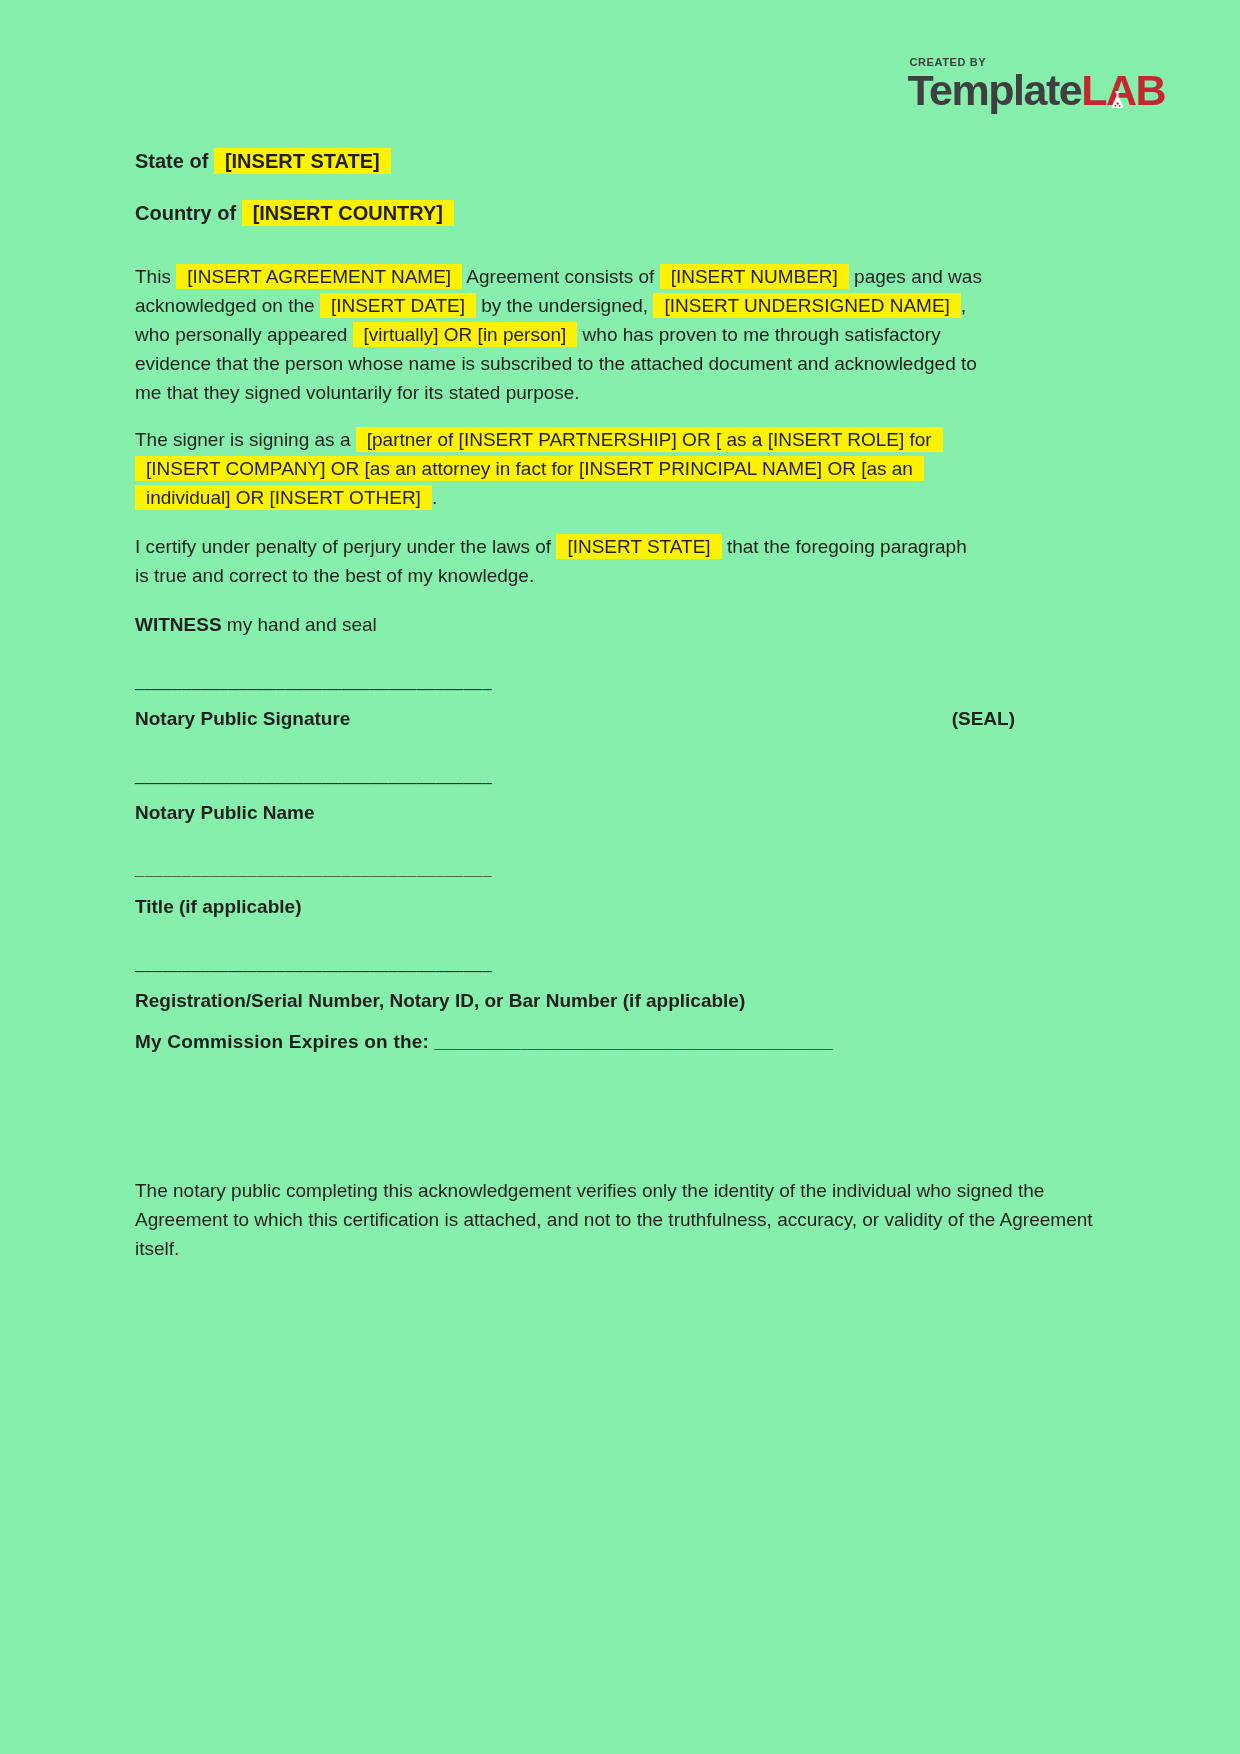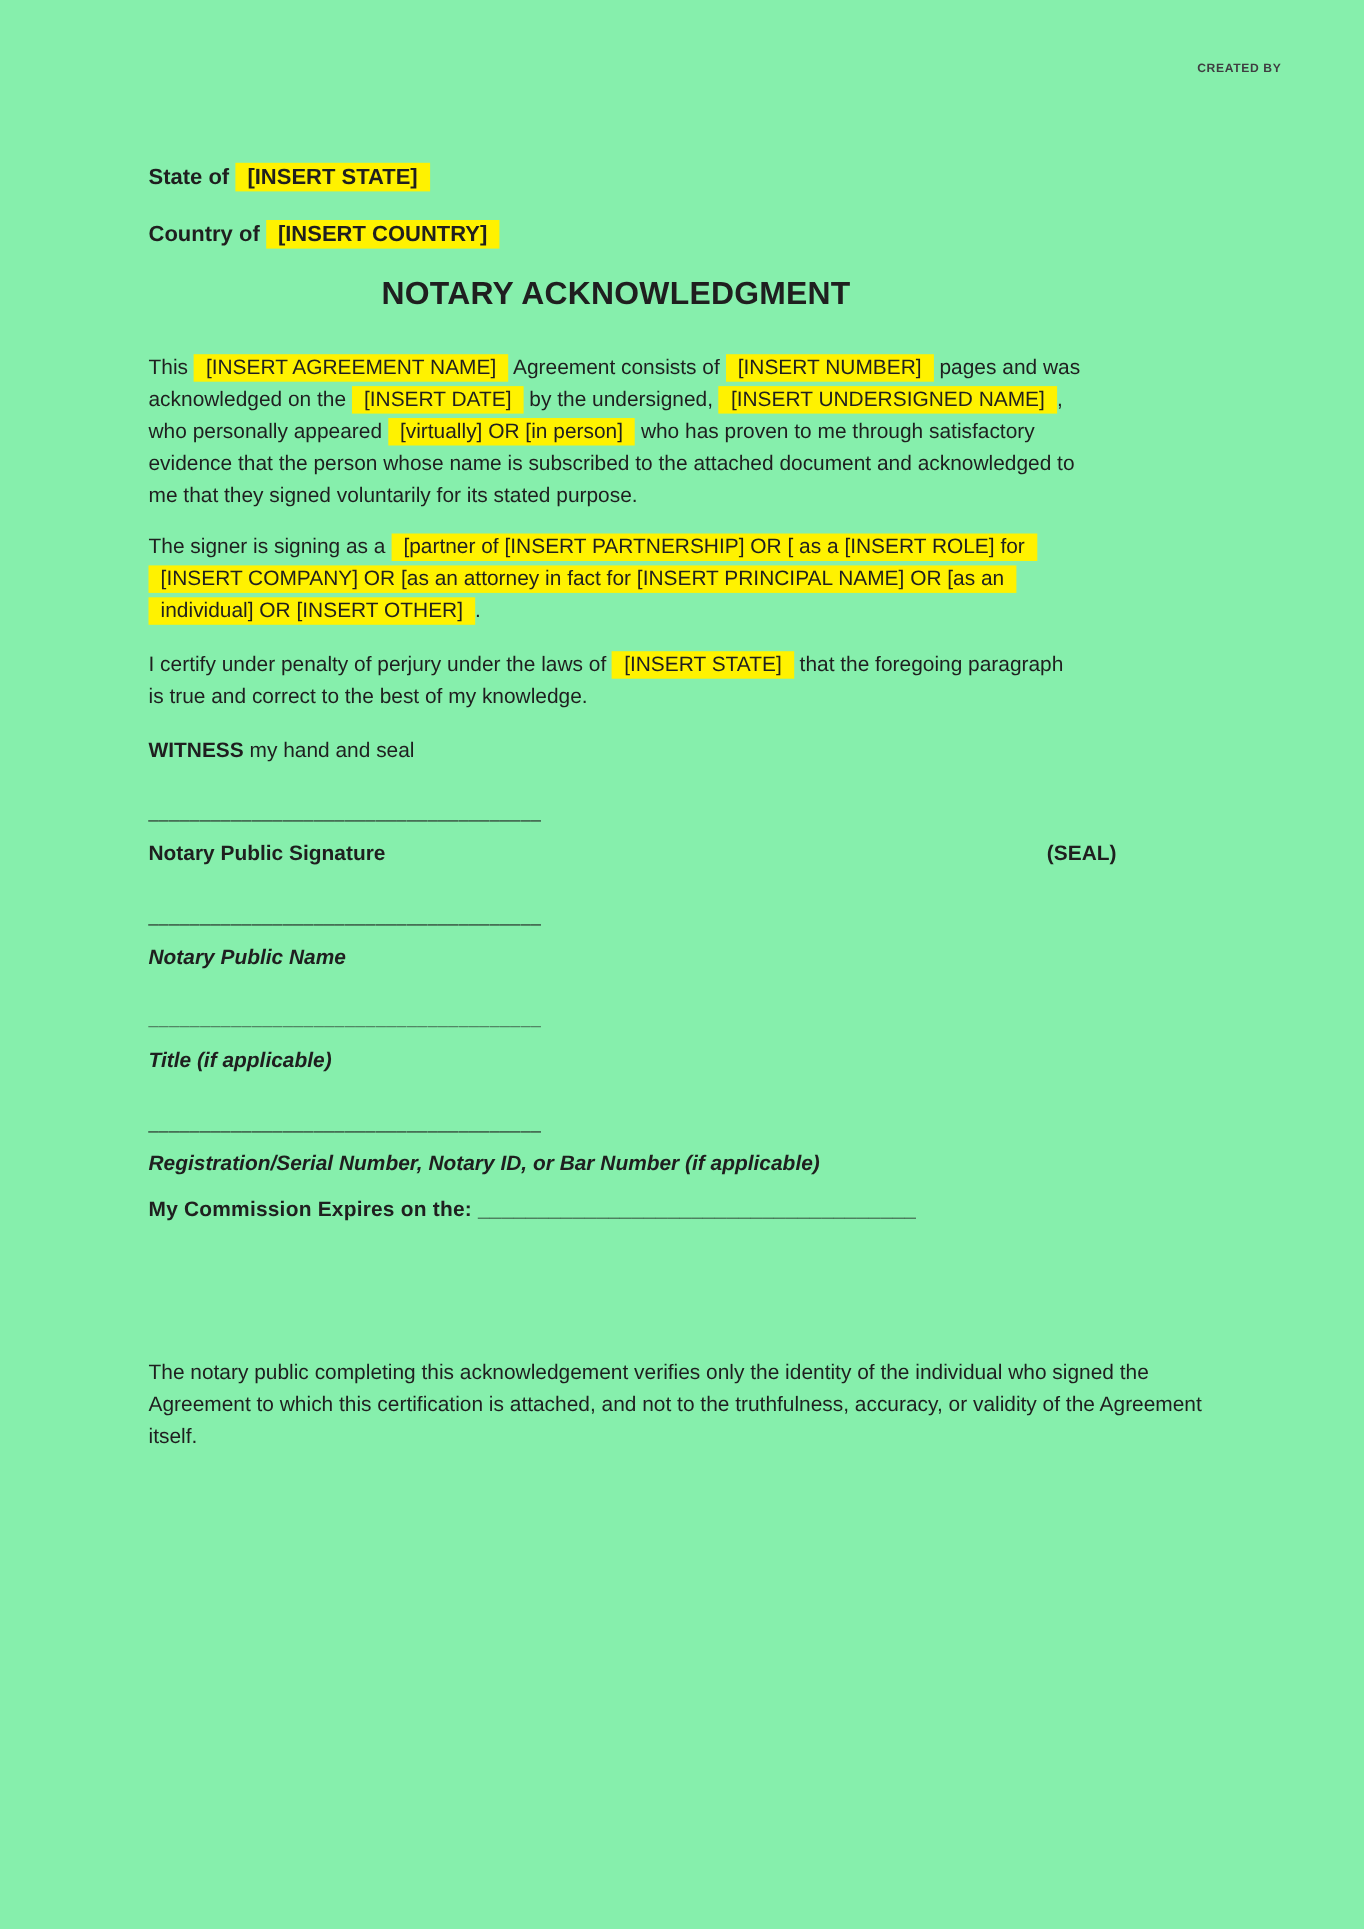--- a/index.html
+++ b/index.html
@@ -43,40 +43,45 @@
   .hl{background:var(--hl);padding:2px 11px;box-decoration-break:clone;-webkit-box-decoration-break:clone;}
   .b{font-weight:bold;}
   
   .sig-line{margin-top:28px;font-size:16px;line-height:29px;letter-spacing:.5px;}
   .sig-line.bold-line{font-weight:bold;}
   .sig-label-row{
     margin-top:8px;width:880px;display:flex;
     justify-content:space-between;align-items:flex-start;
     font-size:19px;line-height:29px;font-weight:bold;
   }
-  .sig-label{font-size:19px;line-height:29px;font-weight:bold;margin-top:8px;font-style:italic;}
+  .sig-label{font-size:19px;line-height:29px;font-weight:bold;margin-top:8px;}
   .commission{margin-top:12px;font-size:19px;line-height:29px;font-weight:bold;letter-spacing:.2px;}
   
   .footer{margin-top:120px;width:960px;font-size:19px;line-height:29px;}
 </style>
 </head>
 <body>
 
 <div class="page">
 
   <div class="logo">
     <div class="created-by">CREATED BY</div>
+    <div class="brand"><span class="brand-dark">Template</span><span class="brand-red"><span>LAB</span><svg class="flask-icon" width="15" height="19" viewBox="0 0 15 19">
+        <path d="M5.6 1 h3.8 v2 h-0.9 v3.6 l4.6 9.3 a1.4 1.4 0 0 1 -1.25 2 h-8.7 a1.4 1.4 0 0 1 -1.25 -2 l4.6 -9.3 v-3.6 h-0.9 z" fill="#ffffff"></path>
+        <circle cx="7.6" cy="13.6" r="1.2" fill="#c6262e"></circle>
+        <circle cx="5.4" cy="15.6" r="0.9" fill="#c6262e"></circle>
+        <circle cx="9.6" cy="15.9" r="0.9" fill="#c6262e"></circle>
+      </svg></span></div>
   </div>
 
   <div class="content">
 
     <div class="hdr-line"><span>State of </span><span class="hl">[INSERT STATE]</span></div>
     <div class="hdr-line"><span>Country of </span><span class="hl">[INSERT COUNTRY]</span></div>
 
-    <div class="title">NOTARY ACKNOWLEDGMENT</div>
 
     <div class="para p1"><span>This </span><span class="hl">[INSERT AGREEMENT NAME]</span><span> Agreement consists of </span><span class="hl">[INSERT NUMBER]</span><span> pages and was acknowledged on the </span><span class="hl">[INSERT DATE]</span><span> by the undersigned, </span><span class="hl">[INSERT UNDERSIGNED NAME]</span><span>, who personally appeared </span><span class="hl">[virtually] OR [in person]</span><span> who has proven to me through satisfactory evidence that the person whose name is subscribed to the attached document and acknowledged to me that they signed voluntarily for its stated purpose.</span></div>
     <div class="para p2"><span>The signer is signing as a </span><span class="hl">[partner of [INSERT PARTNERSHIP] OR [ as a [INSERT ROLE] for [INSERT COMPANY] OR [as an attorney in fact for [INSERT PRINCIPAL NAME] OR [as an individual] OR [INSERT OTHER]</span><span>.</span></div>
     <div class="para p3"><span>I certify under penalty of perjury under the laws of </span><span class="hl">[INSERT STATE]</span><span> that the foregoing paragraph is true and correct to the best of my knowledge.</span></div>
     <div class="para witness"><span class="b">WITNESS</span><span> my hand and seal</span></div>
 
     <div class="sig-line">______________________________________</div>
     <div class="sig-label-row">
       <span>Notary Public Signature</span>
       <span>(SEAL)</span>

